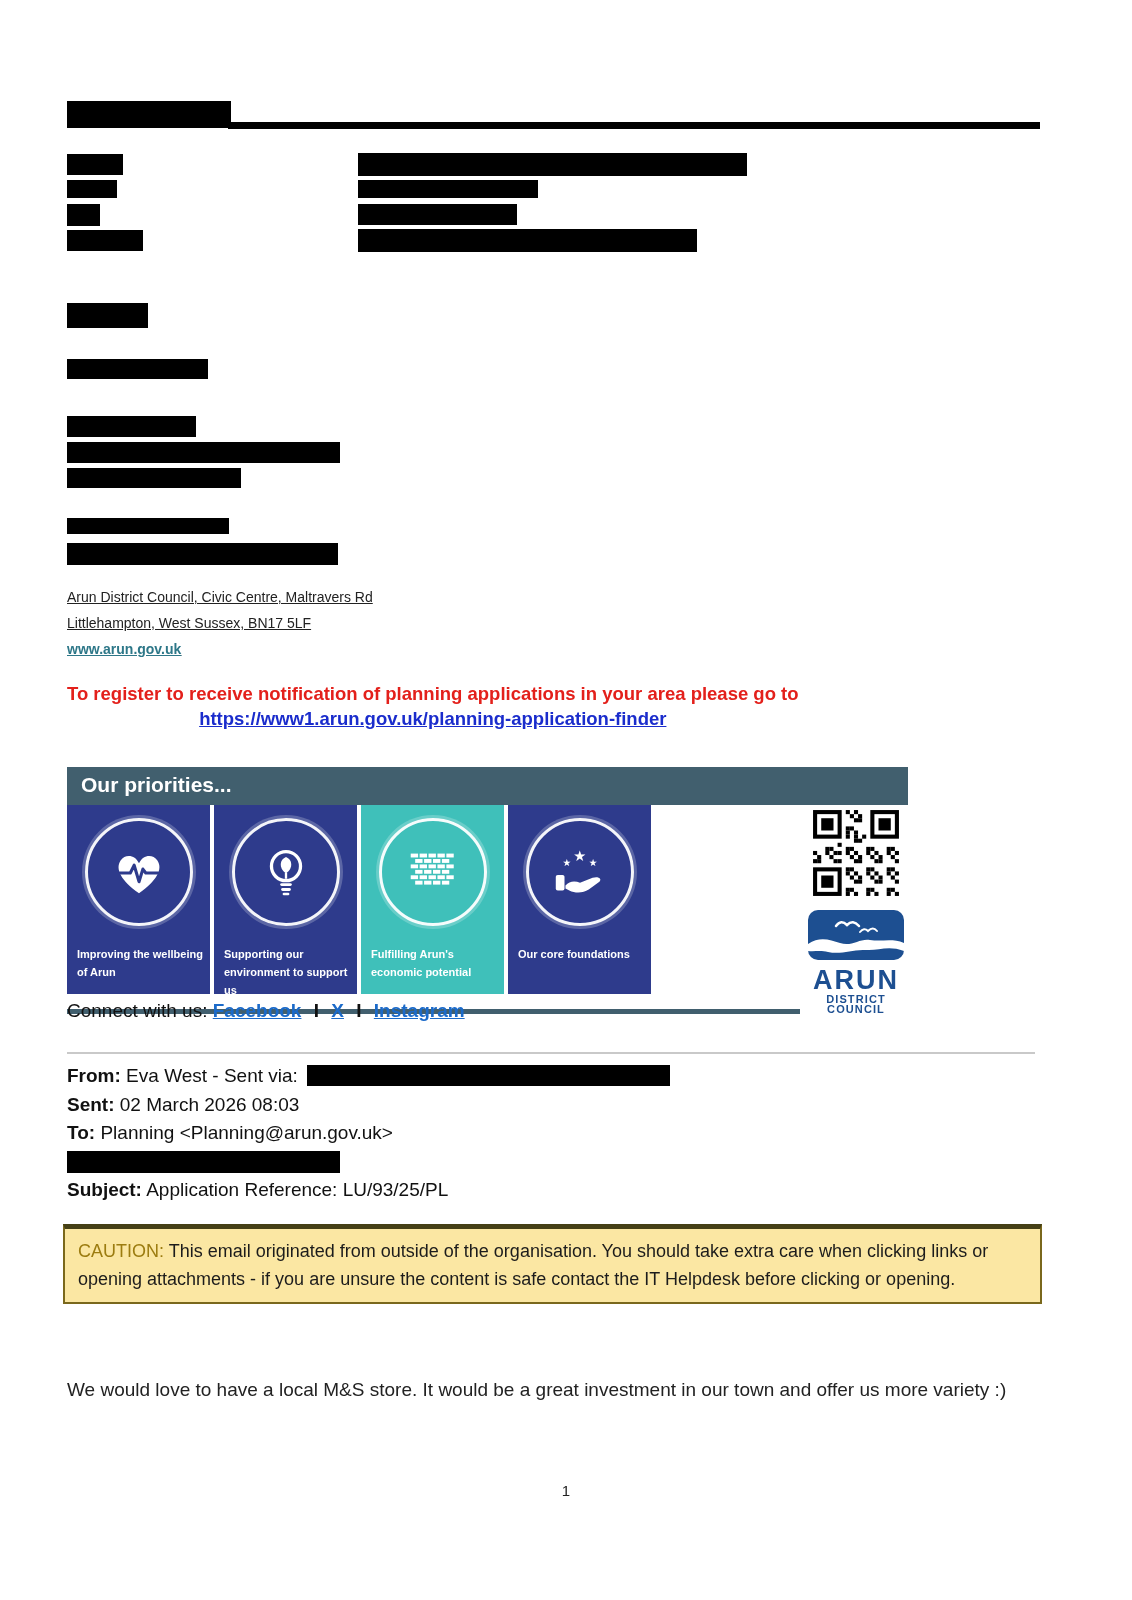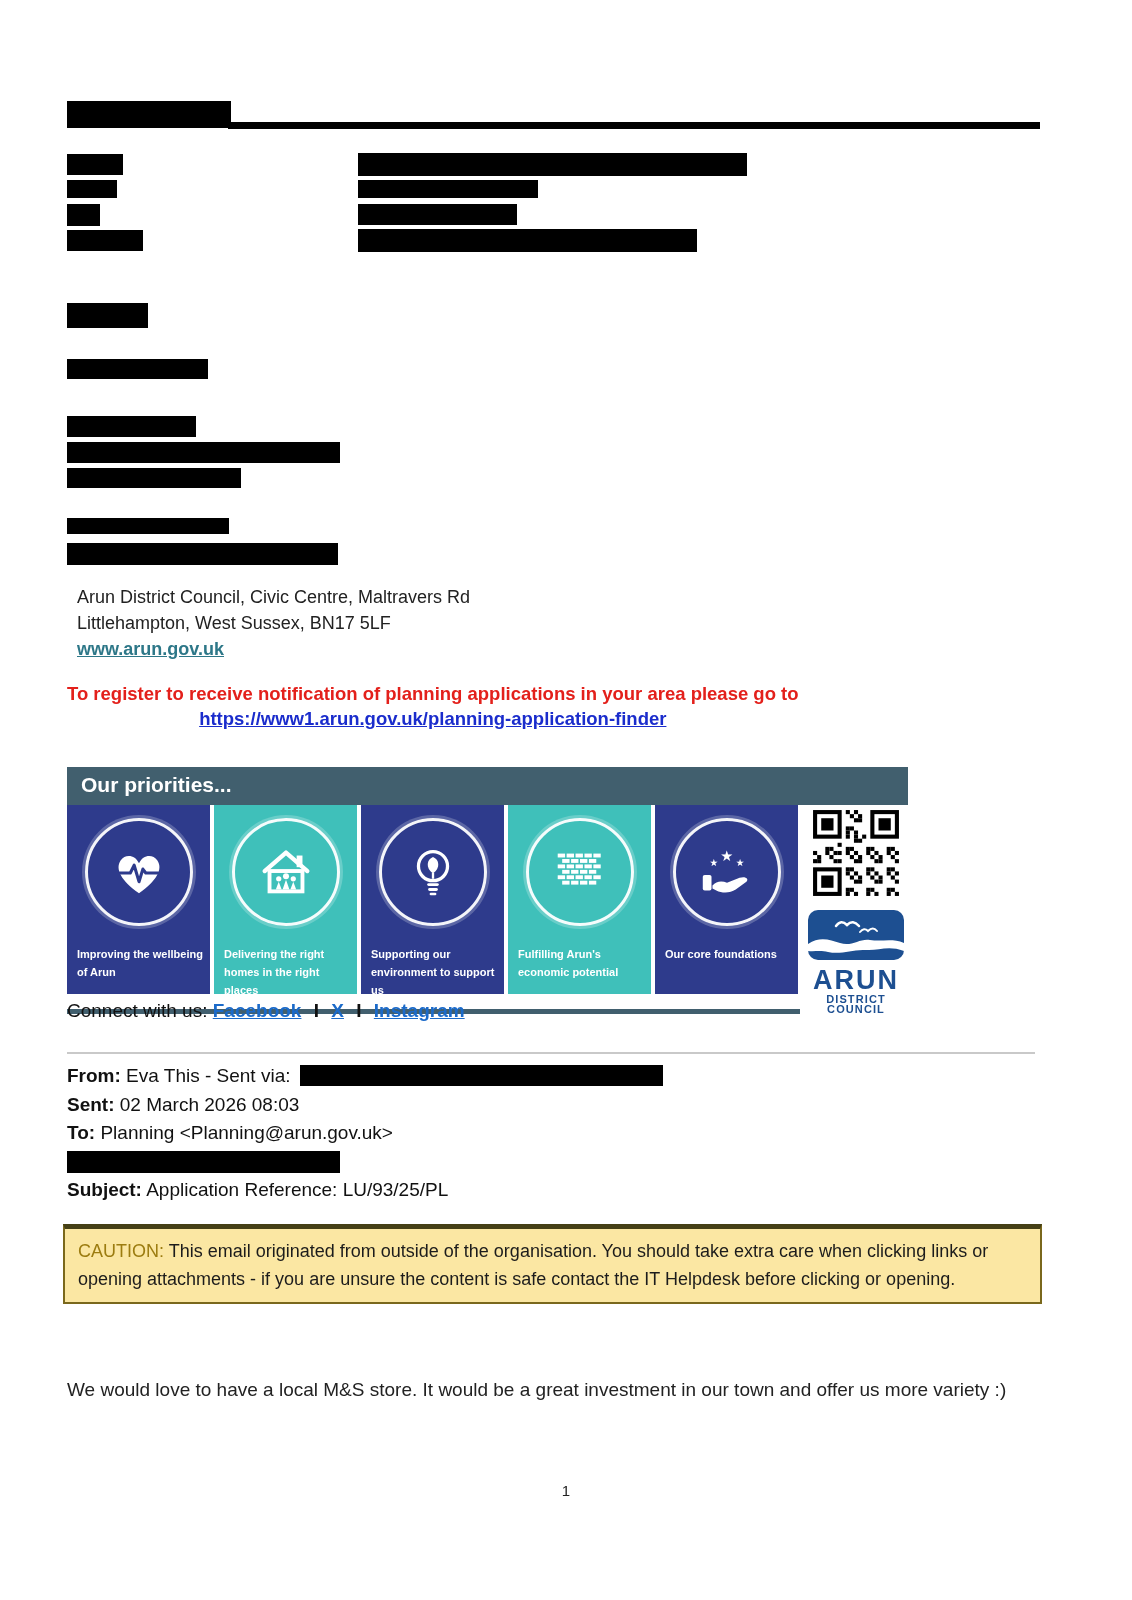--- a/index.html
+++ b/index.html
@@ -2,21 +2,21 @@
 <html><head>
 <meta charset="utf-8">
 <style>
   html,body{margin:0;padding:0;background:#fff;}
   .page{
     position:relative;width:1132px;height:1600px;background:#ffffff;
     font-family:"Liberation Sans", sans-serif;color:#1a1a1a;overflow:hidden;
   }
   .bar{position:absolute;background:#000;}
   
-  .address{position:absolute;left:77px;top:584px;font-size:18px;line-height:26px;color:#222;}
+  .address{position:absolute;left:67px;top:584px;font-size:14px;line-height:26px;color:#222;text-decoration:underline;}
   .website-link{color:#2d7788;font-weight:bold;text-decoration:underline;}
   
   .notice{position:absolute;left:67px;top:682px;font-size:18.5px;line-height:24px;font-weight:bold;text-align:center;}
   .notice .red{color:#e3201b;}
   .notice .blue-link{color:#1a2ccc;text-decoration:underline;display:inline-block;margin-top:1px;}
   
   .banner{position:absolute;left:67px;top:767px;width:841px;}
   .banner-header{height:38px;background:#415f6e;color:#fff;font-size:21px;font-weight:bold;
     line-height:35px;padding-left:14px;box-sizing:border-box;}
   .banner-body{display:flex;}
@@ -99,36 +99,20 @@
         <div class="tile blue">
           <div class="icon-ring">
             <svg width="62" height="62" viewBox="0 0 64 64">
               <path d="M32 54 C14 41 7 29 13 20 C18 13 28 14 32 23 C36 14 46 13 51 20 C57 29 50 41 32 54 Z" fill="#fff"></path>
               <polyline points="12,33 23,33 27,25 32,42 36,29 39,33 52,33" fill="none" stroke="#2e3b8c" stroke-width="3.2" stroke-linejoin="round" stroke-linecap="round"></polyline>
             </svg>
           </div>
           <div class="tile-label">Improving the wellbeing of Arun</div>
         </div>
 
-        <div class="tile teal">
-          <div class="icon-ring">
-            <svg width="62" height="62" viewBox="0 0 64 64">
-              <rect x="43" y="15" width="6" height="12" fill="#fff"></rect>
-              <path d="M10 31 L32 12 L54 31" fill="none" stroke="#fff" stroke-width="4.5" stroke-linecap="round" stroke-linejoin="round"></path>
-              <rect x="15" y="31" width="34" height="21" fill="none" stroke="#fff" stroke-width="4"></rect>
-              <circle cx="24.5" cy="39" r="2.7" fill="#fff"></circle>
-                <path d="M24.5 42 L21.5 50 L27.5 50 Z" fill="#fff"></path>
-              <circle cx="32" cy="36.5" r="3.1" fill="#fff"></circle>
-                <path d="M32 40 L28.5 50 L35.5 50 Z" fill="#fff"></path>
-              <circle cx="39.5" cy="39" r="2.7" fill="#fff"></circle>
-                <path d="M39.5 42 L36.5 50 L42.5 50 Z" fill="#fff"></path>
-            </svg>
-          </div>
-          <div class="tile-label">Delivering the right homes in the right places</div>
-        </div>
 
         <div class="tile blue">
           <div class="icon-ring">
             <svg width="62" height="62" viewBox="0 0 64 64">
               <circle cx="32" cy="26" r="15" fill="none" stroke="#fff" stroke-width="3.4"></circle>
               <path d="M32 16.5 C38.5 19 40 28 32 33.5 C24 28 25.5 19 32 16.5 Z" fill="#fff"></path>
               <line x1="32" y1="33" x2="32" y2="39" stroke="#fff" stroke-width="2.4"></line>
               <rect x="26" y="43.5" width="12" height="3" rx="1.5" fill="#fff"></rect>
               <rect x="27" y="48.5" width="10" height="3" rx="1.5" fill="#fff"></rect>
               <rect x="28.5" y="53.5" width="7" height="2.6" rx="1.3" fill="#fff"></rect>
@@ -307,21 +291,21 @@
     <a class="social-link">X</a>
     <span class="sep">I</span>
     <a class="social-link">Instagram</a>
   </div>
 
   <div class="rule"></div>
 
   <div class="headers">
     <div>
       <b>From:</b>
-      <span>Eva This - Sent via:</span>
+      <span>Eva West - Sent via:</span>
       <span class="inline-redaction redact-from"></span>
     </div>
     <div>
       <b>Sent:</b>
       <span>02 March 2026 08:03</span>
     </div>
     <div>
       <b>To:</b>
       <span>Planning &lt;Planning@arun.gov.uk&gt;</span>
     </div>

